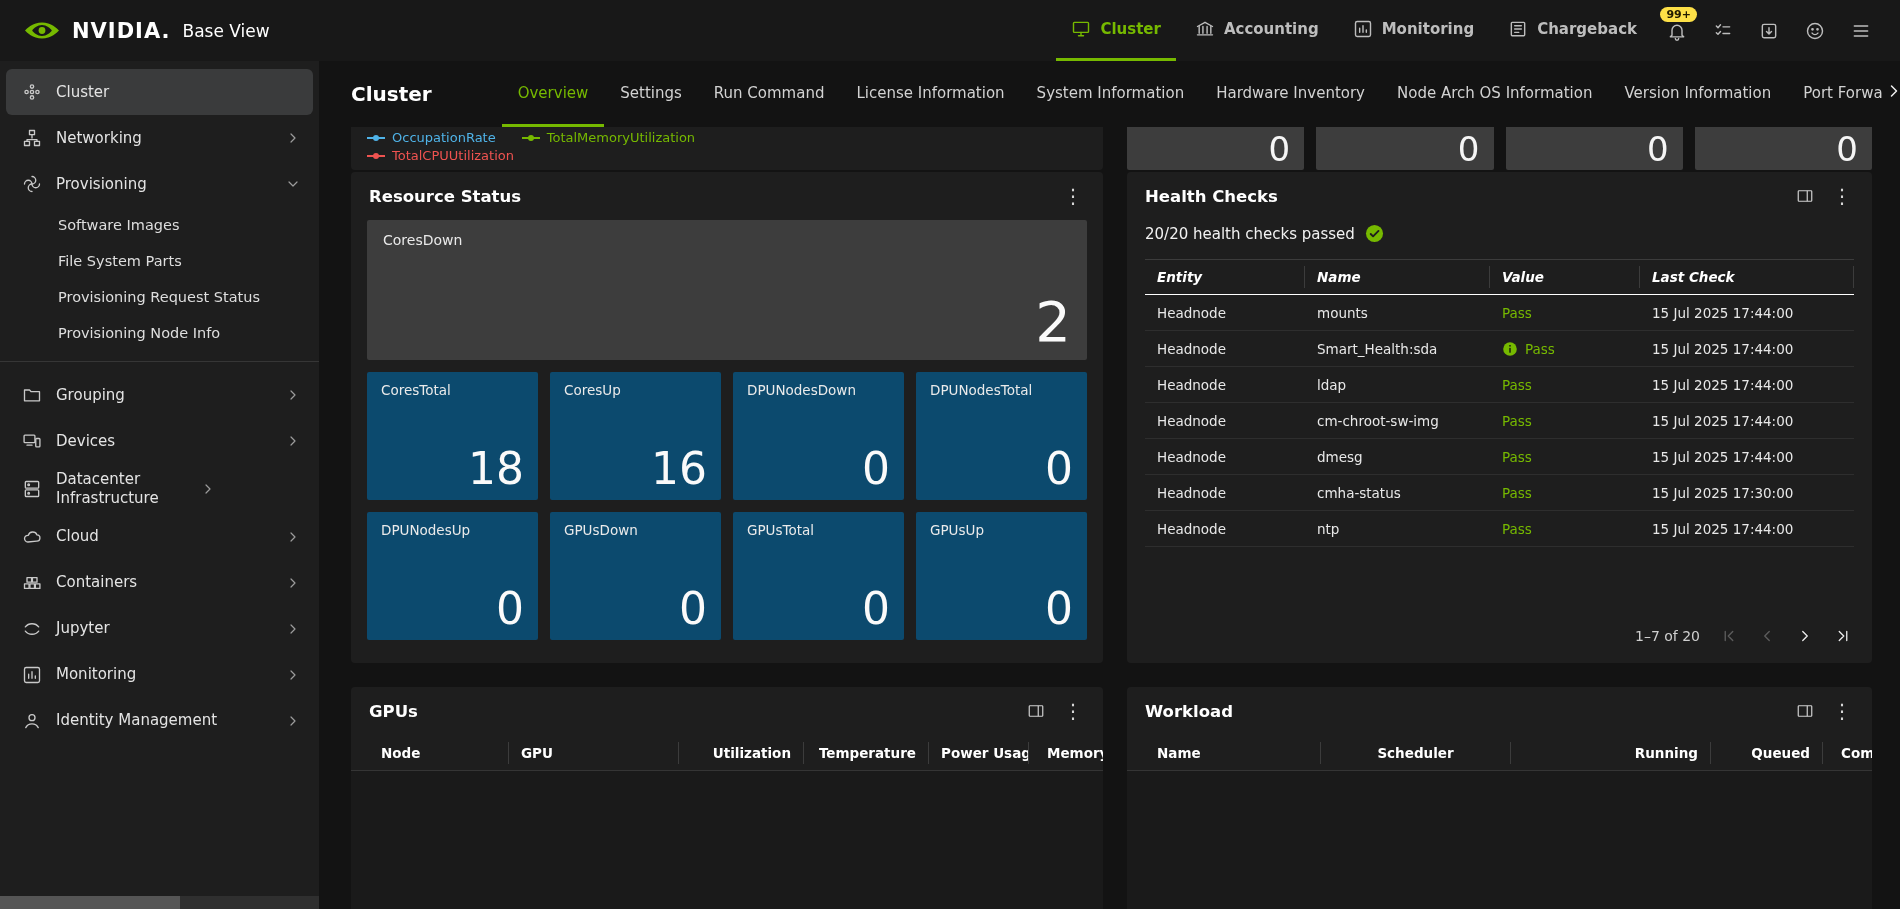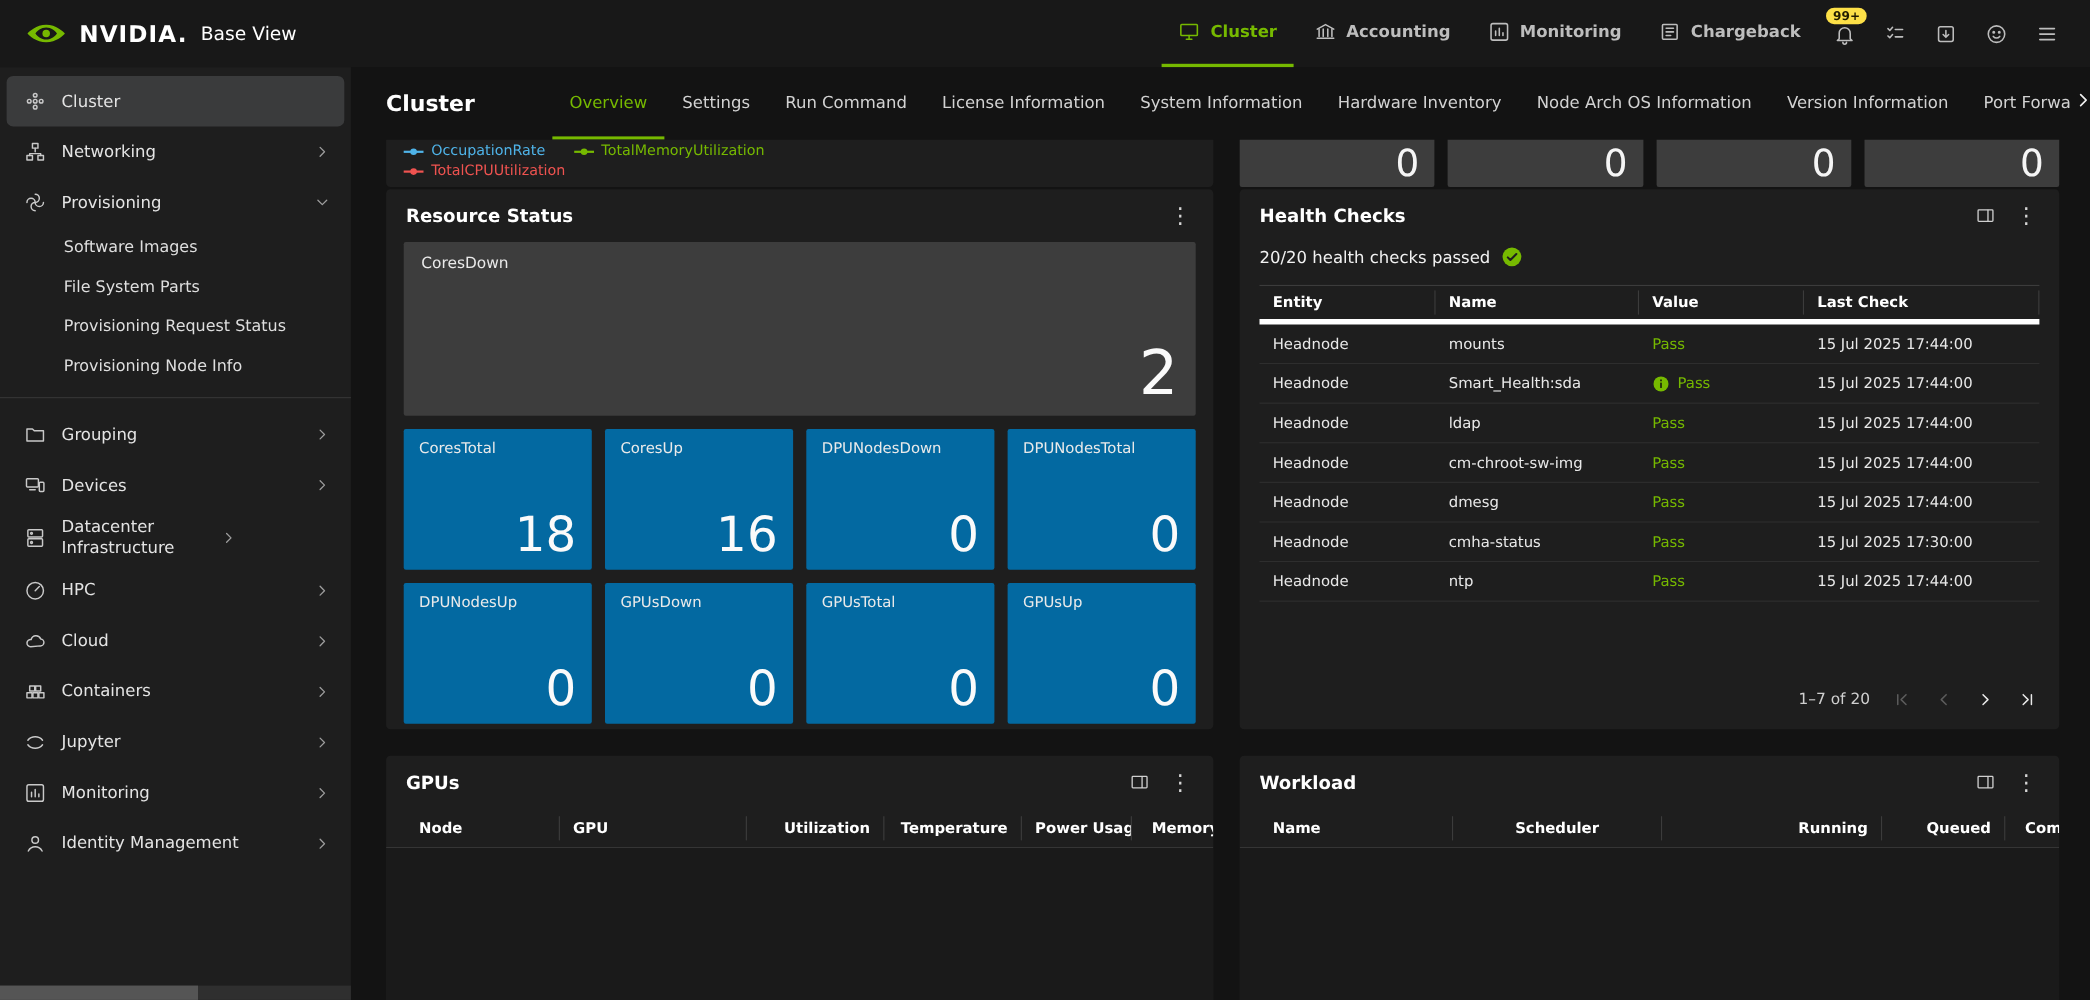--- a/index.html
+++ b/index.html
@@ -81,39 +81,39 @@
   .top-tiles { display:flex; gap:12px; height:43px; }
   .top-tile { flex:1; background:#3d3d3d; border-radius:0 0 2px 2px; display:flex;
     align-items:flex-end; justify-content:flex-end; padding:0 14px 2px; }
   .top-tile .num { font-size:34px; color:#f5f5f5; line-height:1.1; }
 
   
   .row-mid { height:491px; margin-bottom:24px; }
   .row-mid .card { height:491px; }
 
   .rs-body { padding:0 16px 14px; }
-  .big-tile { height:158px; background:#3d3d3d; border-radius:2px; padding:12px 16px;
+  .big-tile { height:140px; background:#3d3d3d; border-radius:2px; padding:12px 16px;
     display:flex; flex-direction:column; justify-content:space-between; margin-bottom:12px; }
   .tile-label { font-size:14px; color:#eaeaea; }
   .big-tile .num { align-self:flex-end; font-size:56px; line-height:.95; color:#fafafa; }
   .tile-grid { display:grid; grid-template-columns:repeat(4,1fr); gap:12px; }
-  .tile { height:128px; background:#0369a1; border-radius:2px; padding:10px 14px;
+  .tile { height:128px; background:#0c4a6e; border-radius:2px; padding:10px 14px;
     display:flex; flex-direction:row; justify-content:space-between; }
   .tile .tile-label { font-size:13.5px; }
   .tile .num { align-self:flex-end; font-size:44px; line-height:.95; color:#fafafa; }
 
   
   .health-card { display:flex; flex-direction:column; }
   .hc-summary { display:flex; align-items:center; gap:10px; padding:4px 18px 16px;
     font-size:15px; color:#f2f2f2; }
   .hc-table { margin:0 18px; }
   .hc-row { display:flex; align-items:center; height:36px; border-bottom:1px solid #2e2e2e;
     font-size:13.5px; color:#e8e8e8; }
-  .hc-row.head { border-top:1px solid #3c3c3c; border-bottom:5px solid #ffffff;
-    font-weight:bold; color:#fff; }
+  .hc-row.head { border-top:1px solid #3c3c3c; border-bottom:1px solid #ffffff;
+    font-weight:bold; color:#fff;font-style:italic; }
   .hc-cell { padding:0 12px; overflow:hidden; white-space:nowrap; }
   .hc-row.head .hc-cell { border-right:1px solid #3c3c3c; height:22px; line-height:22px; padding:0 12px; }
   .c-entity { flex:0 0 160px; }
   .c-name   { flex:0 0 185px; }
   .c-value  { flex:0 0 150px; display:flex; align-items:center; gap:7px; }
   .c-last   { flex:1; }
   .pass { color:#76b900; }
   .hc-pagination { margin-top:auto; display:flex; justify-content:flex-end; align-items:center;
     gap:20px; padding:10px 20px 18px; font-size:14px; color:#cfcfcf; }
   .pg-ic { width:18px; height:18px; fill:none; stroke-width:1.8; stroke-linecap:round;
@@ -286,30 +286,20 @@
       </svg>
   </div>
   <div class="side-item">
     <svg class="sic" viewBox="0 0 24 24">
         <rect x="4" y="3" width="16" height="8" rx="1"></rect>
         <rect x="4" y="13" width="16" height="8" rx="1"></rect>
         <circle cx="8" cy="7" r="1"></circle>
         <circle cx="8" cy="17" r="1"></circle>
       </svg>
     <span class="side-label two-line">Datacenter Infrastructure</span>
-    <svg class="chev-ic" viewBox="0 0 24 24">
-        <path d="M9 6l6 6-6 6"></path>
-      </svg>
-  </div>
-  <div class="side-item">
-    <svg class="sic" viewBox="0 0 24 24">
-        <circle cx="12" cy="12" r="9"></circle>
-        <path d="M12 12l4.5-4.5"></path>
-      </svg>
-    <span class="side-label">HPC</span>
     <svg class="chev-ic" viewBox="0 0 24 24">
         <path d="M9 6l6 6-6 6"></path>
       </svg>
   </div>
   <div class="side-item">
     <svg class="sic" viewBox="0 0 24 24">
         <path d="M7 18a4 4 0 1 1 .6-7.96A5.5 5.5 0 0 1 18 9.5 3.7 3.7 0 0 1 17.5 17z"></path>
       </svg>
     <span class="side-label">Cloud</span>
     <svg class="chev-ic" viewBox="0 0 24 24">

